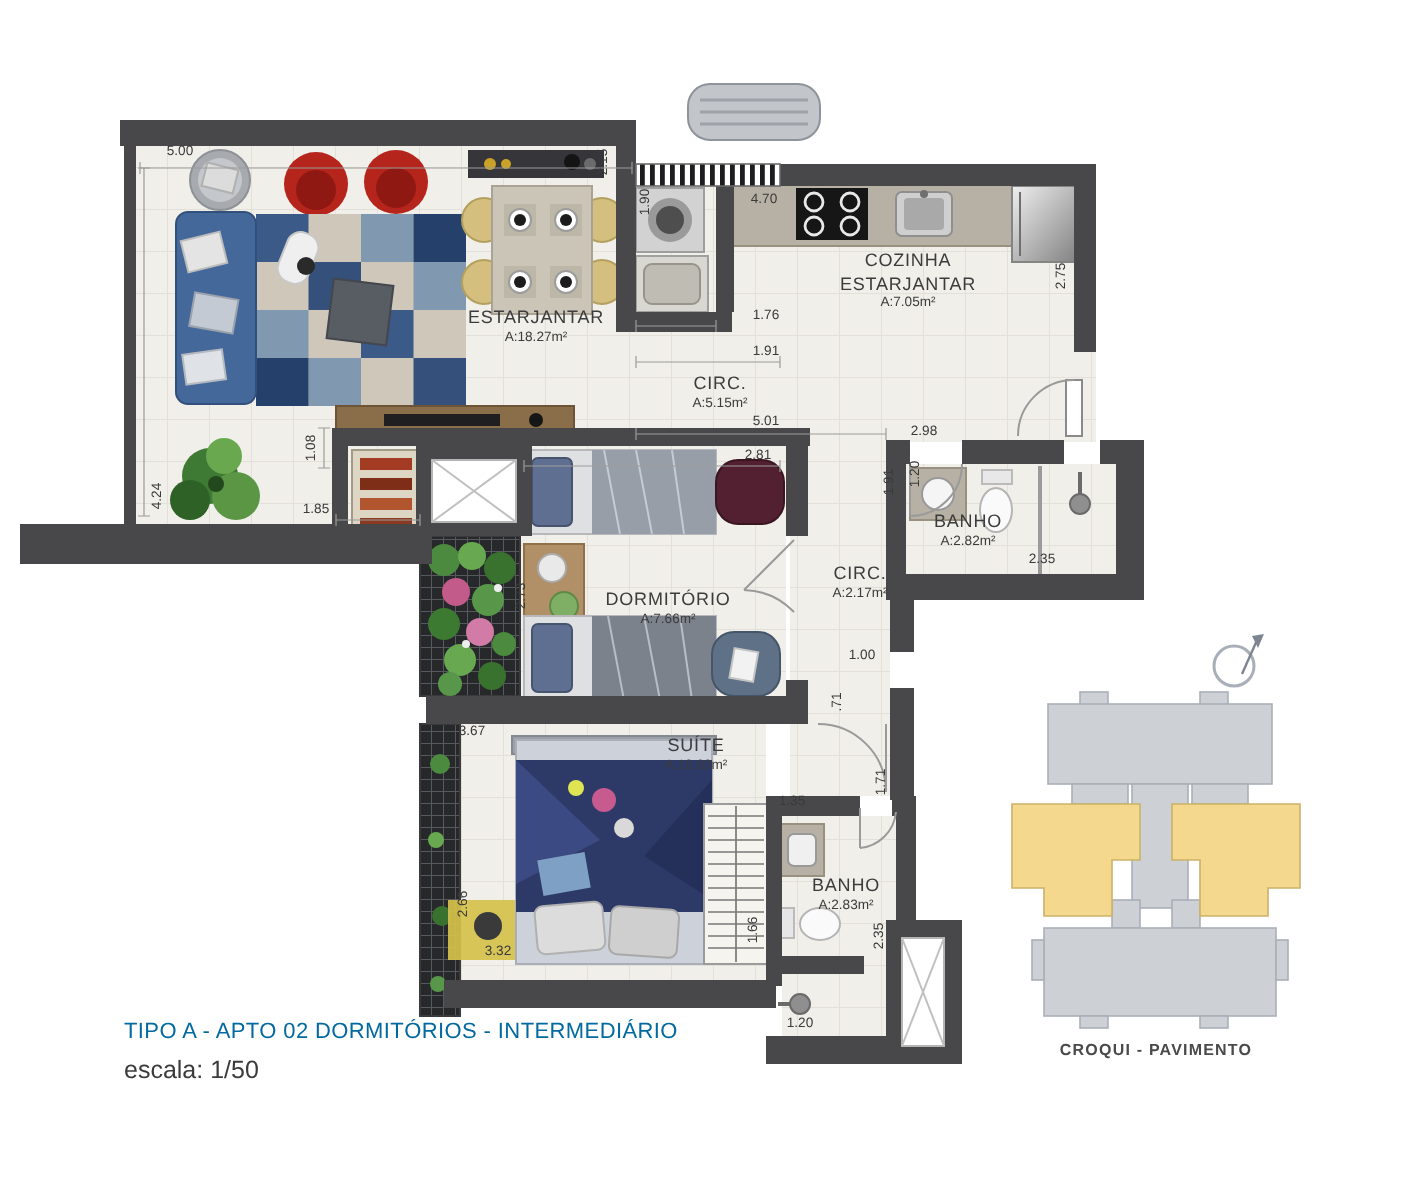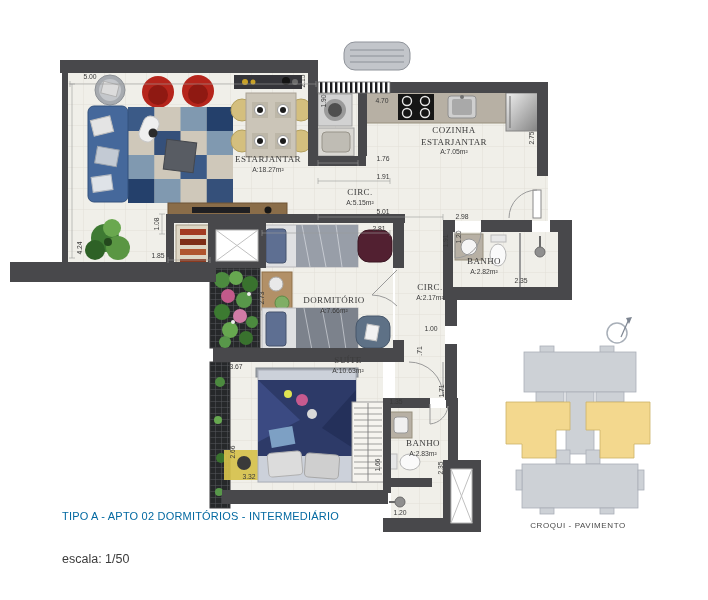--- a/index.html
+++ b/index.html
@@ -10,27 +10,27 @@
   #plan-svg{position:absolute;left:0;top:0;}
   .dim{
     position:absolute;font-size:6.8px;color:#3a3a3a;line-height:1;white-space:nowrap;
     transform:translate(-50%,-50%);
   }
   .dim.v{transform:translate(-50%,-50%) rotate(-90deg);}
   .room-label{
     position:absolute;transform:translate(-50%,-50%);text-align:center;
     color:#3c3c3c;line-height:1.3;white-space:nowrap;
   }
-  .rname{display:block;font-size:9px;letter-spacing:.4px;font-family:Liberation Serif, serif;}
+  .rname{display:block;font-size:9px;letter-spacing:.4px;}
   .rarea{display:block;font-size:6.8px;}
   .title-line1{position:absolute;left:62px;top:510px;font-size:11px;color:#0369a1;letter-spacing:.2px;}
-  .title-line2{position:absolute;left:62px;top:528px;font-size:12.5px;color:#3b3b3b;margin-top:24px;}
+  .title-line2{position:absolute;left:62px;top:528px;font-size:12.5px;color:#3b3b3b;}
   .croqui-label{
     position:absolute;left:578px;top:525px;transform:translate(-50%,-50%);
-    font-size:8px;letter-spacing:.6px;color:#4a4a4a;white-space:nowrap;
+    font-size:8px;letter-spacing:.6px;color:#4a4a4a;white-space:nowrap;font-weight:bold;
   }
 </style>
 </head>
 <body>
 
 <div id="stage">
 
 <svg id="plan-svg" width="708" height="600" viewBox="0 0 708 600">
   <defs>
     <pattern id="floorGrid" width="21" height="21" patternUnits="userSpaceOnUse">
@@ -374,21 +374,21 @@
     <span class="rarea">A:2.82m²</span>
   </div>
   <div class="room-label" style="left:334px;top:305px">
     <span class="rname">DORMITÓRIO</span>
     <span class="rarea">A:7.66m²</span>
   </div>
   <div class="room-label" style="left:430px;top:292px">
     <span class="rname">CIRC.</span>
     <span class="rarea">A:2.17m²</span>
   </div>
-  <div class="room-label" style="left:348px;top:365px">
+  <div class="room-label" style="left:348px;top:378px">
     <span class="rname">SUÍTE</span>
     <span class="rarea">A:10.63m²</span>
   </div>
   <div class="room-label" style="left:423px;top:448px">
     <span class="rname">BANHO</span>
     <span class="rarea">A:2.83m²</span>
   </div>
 
   <div class="dim" style="left:90px;top:77px">5.00</div>
   <div class="dim v" style="left:80px;top:248px">4.24</div>

